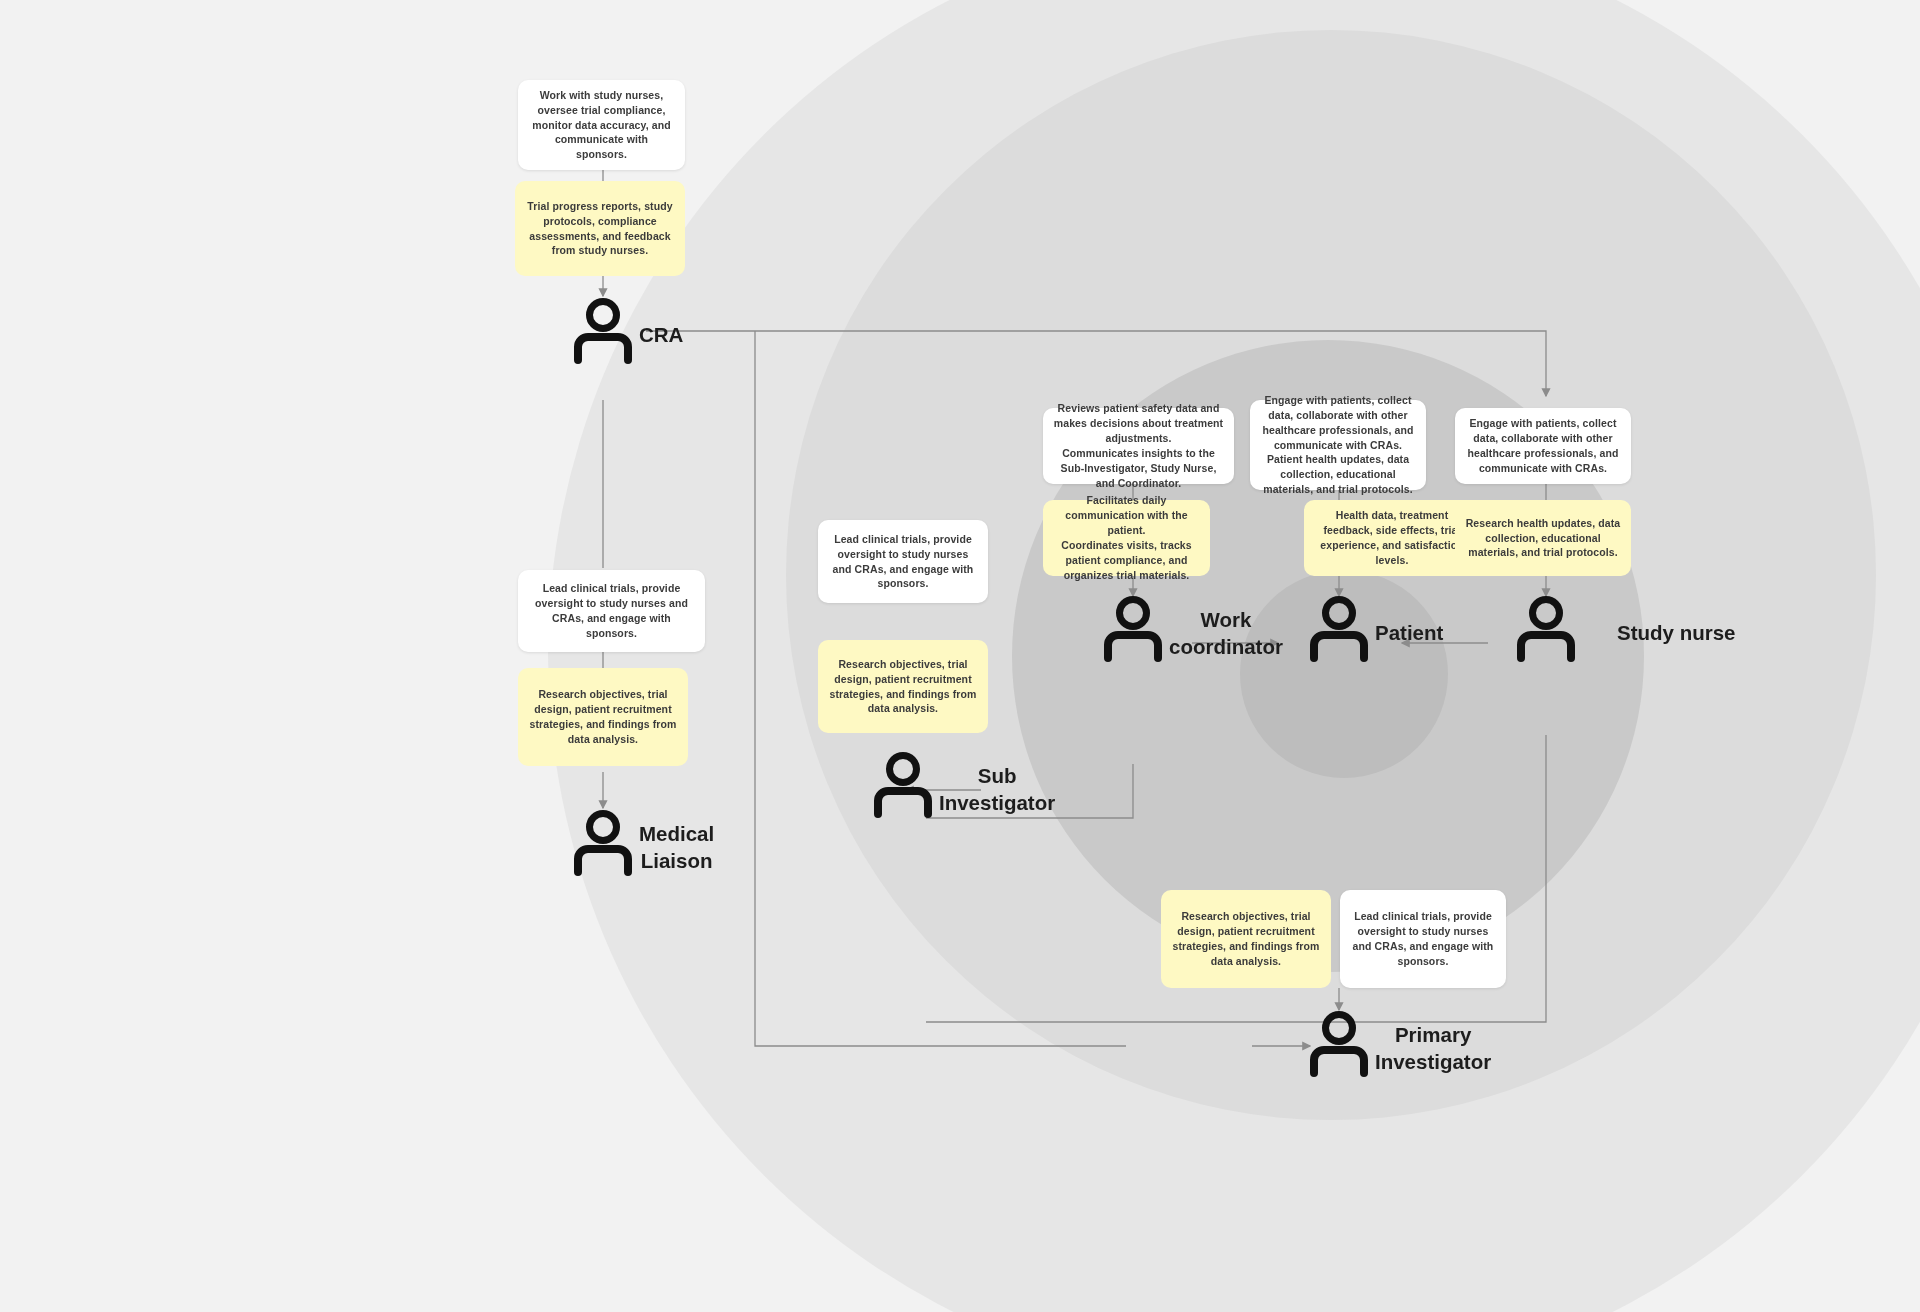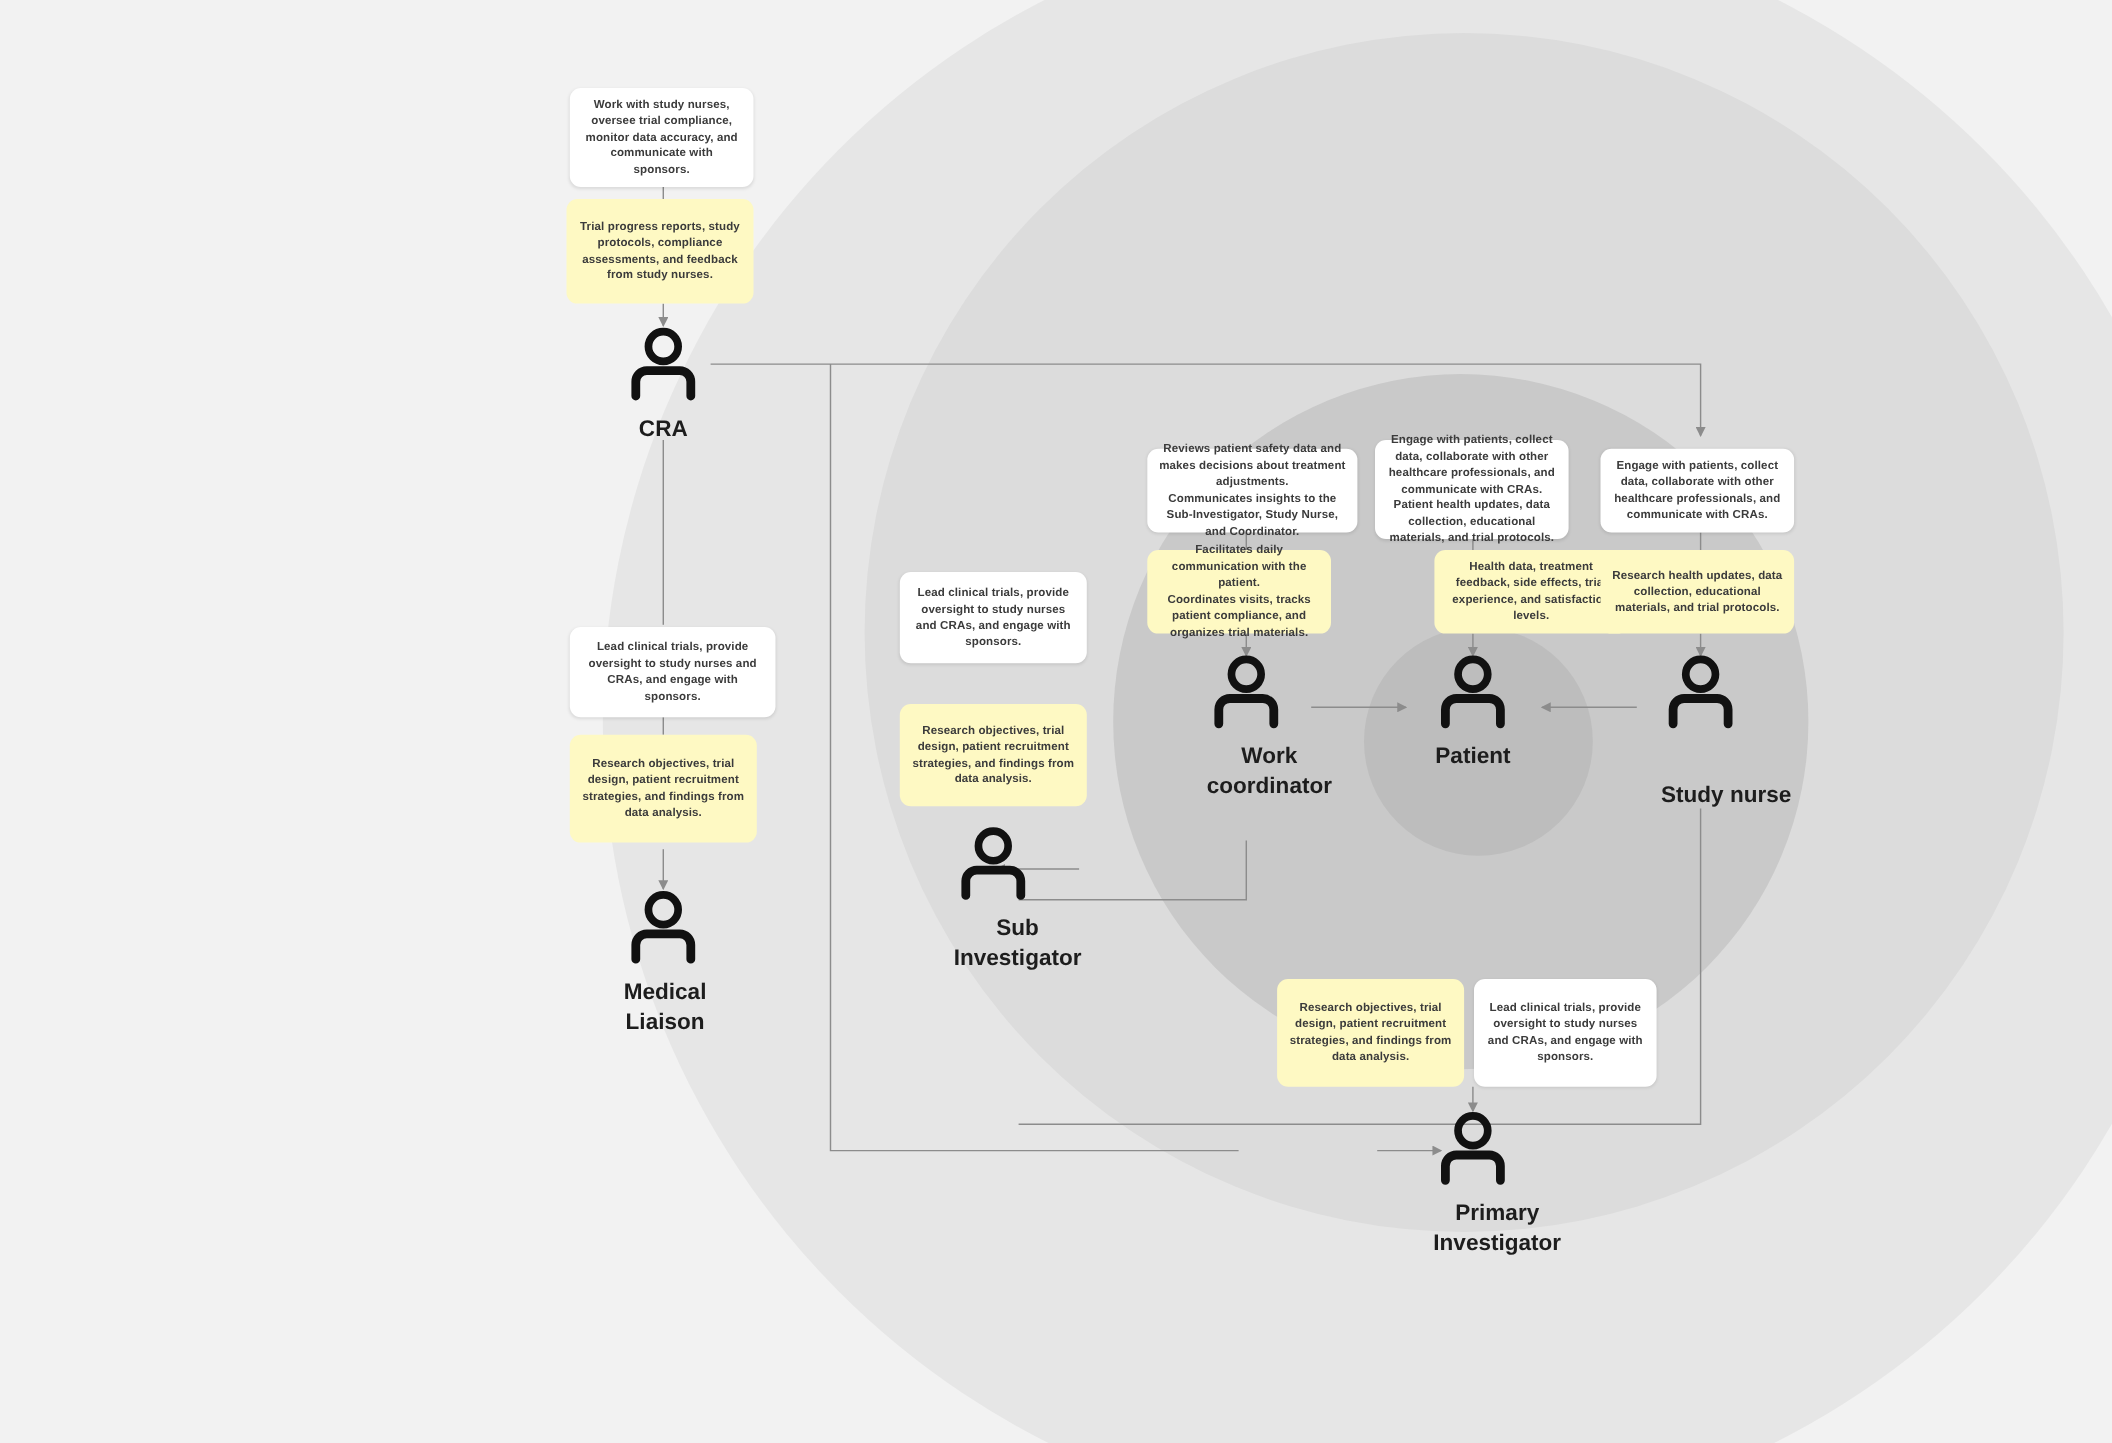--- a/index.html
+++ b/index.html
@@ -50,21 +50,21 @@
     font-weight:700;
     line-height:1.42;
     color:#3b3b3b;
     letter-spacing:.1px;
   }
   .card.white{background:#ffffff;box-shadow:0 1px 3px rgba(0,0,0,.10);}
   .card.pink{background:#fef9c3;}
   .card span{display:block;white-space:pre-line;}
 
   
-  .actor{position:absolute;display:flex;flex-direction:column;}
+  .actor{position:absolute;display:flex;align-items:center;}
   .actor .glyph{width:72px;height:72px;}
   .actor .label{
     margin-top:10px;
     font-size:20.5px;
     font-weight:700;
     color:#1d1d1d;
     text-align:center;
     line-height:1.32;
     white-space:pre-line;
   }

